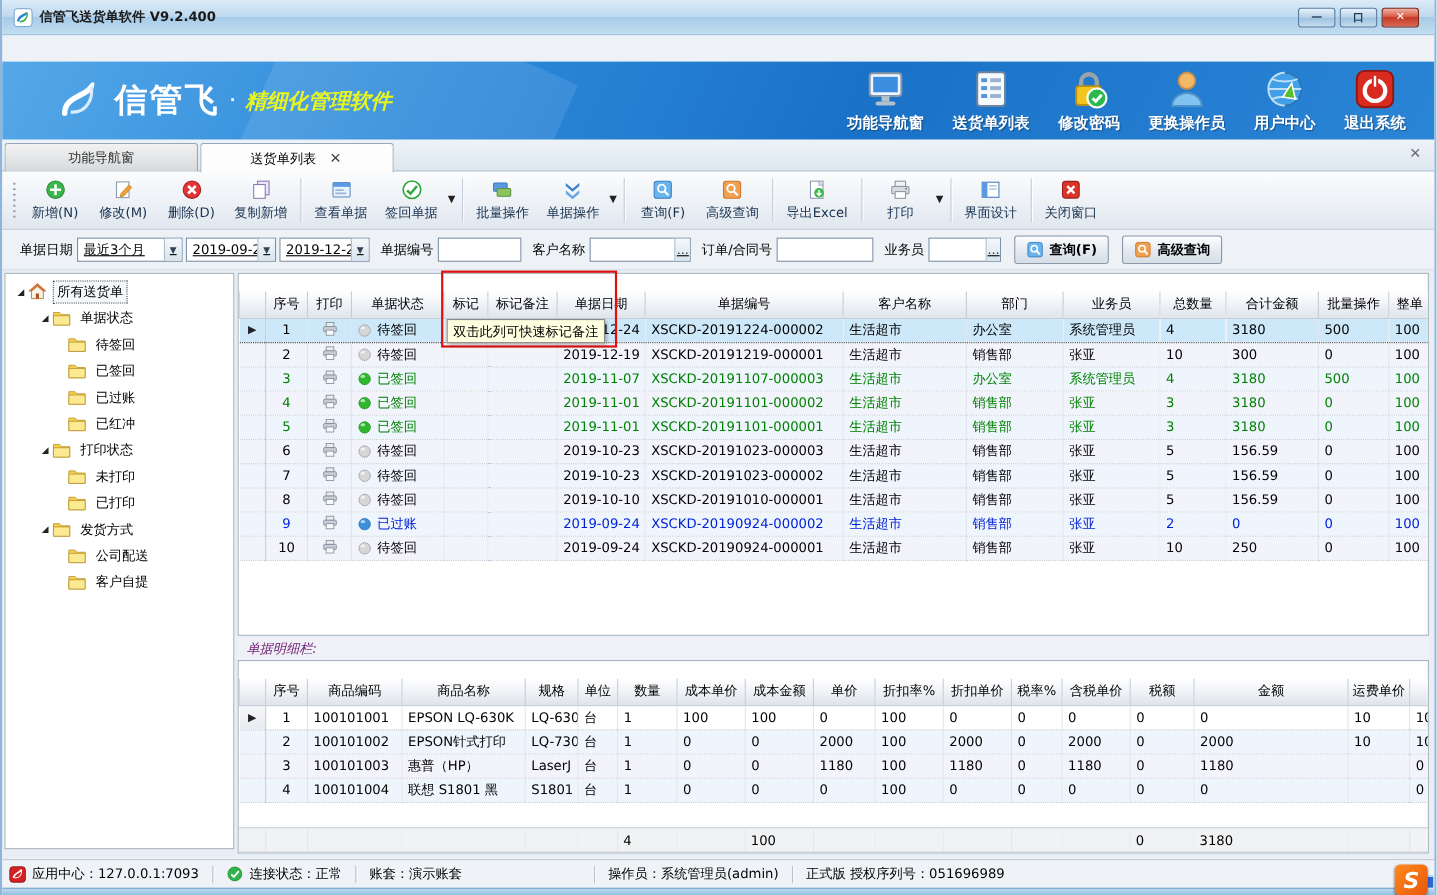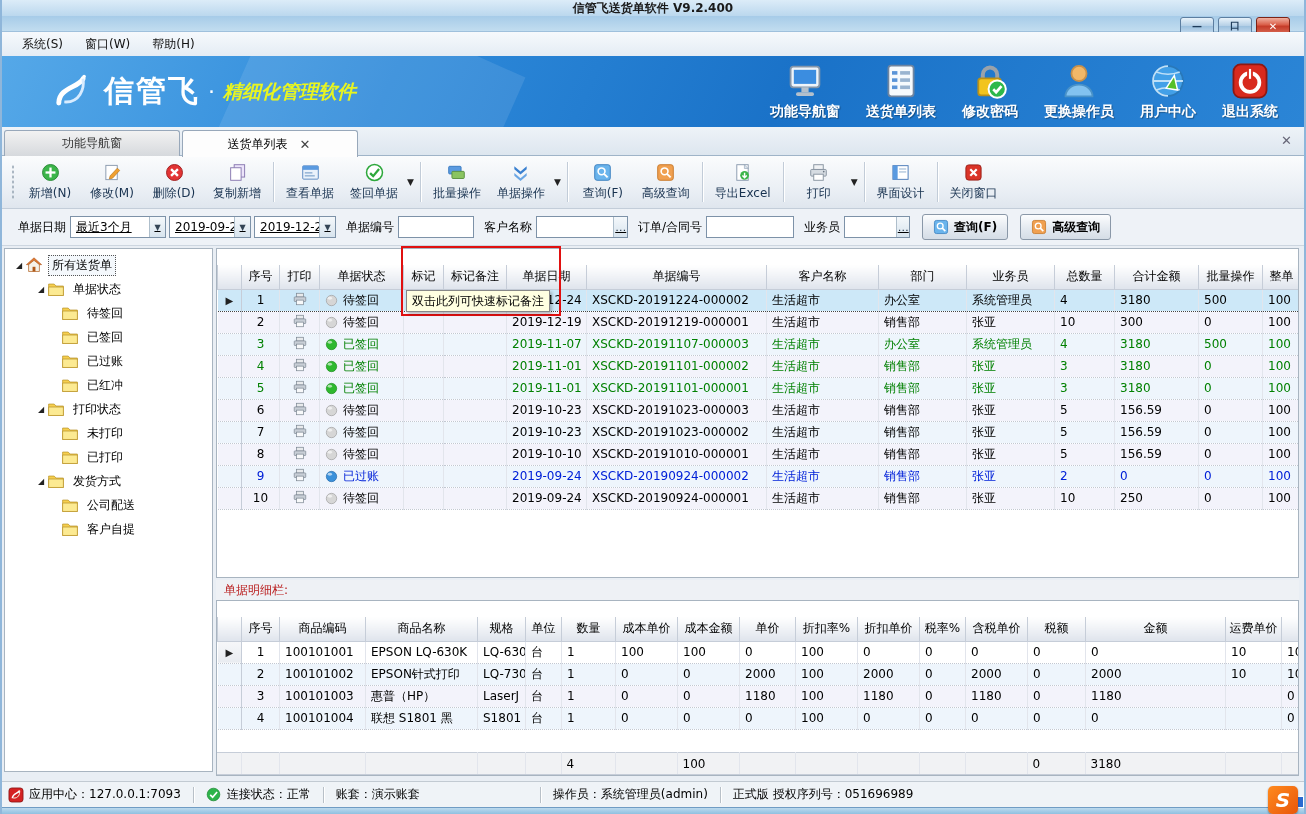--- a/index.html
+++ b/index.html
@@ -4,21 +4,21 @@
 <style>
   * { margin:0; padding:0; box-sizing:border-box; }
   html,body { width:1306px; height:814px; overflow:hidden; }
   body { font-family:"DejaVu Sans","Liberation Sans",sans-serif; font-size:12px; color:#000; background:#fff; }
   #win { position:relative; width:1306px; height:814px; background:#eef2f7;
          border-left:2px solid #8fb6da; border-right:2px solid #8fb6da; overflow:hidden; }
 
   
   .titlebar { position:absolute; left:0; top:0; width:100%; height:32px;
     background:linear-gradient(to bottom,#dcecf8 0%,#bcd8ee 50%,#a6cbe8 51%,#c2ddf0 100%);
-    display:flex; align-items:center; padding:0 6px; border-bottom:1px solid #9fc0dc;flex-direction:column; }
+    display:flex; align-items:center; padding:0 6px; border-bottom:1px solid #9fc0dc; }
   .titlebar .t-icon { width:18px; height:18px; margin:0 6px 0 4px; }
   .titlebar .t-text { font-weight:bold; color:#1a1a1a; }
   .win-controls { margin-left:auto; display:flex; gap:4px; padding-right:8px; }
   .win-btn { width:34px; height:18px; border:1px solid #5c7ea0; border-radius:3px;
     background:linear-gradient(to bottom,#e8f2fa,#b4cfe6 50%,#9cc0de 51%,#c6dcef);
     display:flex; align-items:center; justify-content:center; font-size:10px; color:#1e3c5a; font-weight:bold; }
   .win-btn.close { background:linear-gradient(to bottom,#f0b0a0,#d85a44 45%,#c43a28 50%,#d86a54); color:#fff; border-color:#7c2316; }
 
   
   .menubar { position:absolute; left:0; top:32px; width:100%; height:24px;
@@ -86,21 +86,21 @@
   .tree { position:absolute; left:2px; top:2px; width:209px; height:524px; background:#fff; border:1px solid #a8b4c0; overflow:hidden; padding-top:4px; }
   .tree-item { height:24px; display:flex; align-items:center; white-space:nowrap; }
   .tree-item .exp { width:12px; font-size:8px; color:#222; text-align:center; flex:0 0 12px; }
   .tree-item .t-ico { width:18px; height:18px; margin-right:5px; flex:0 0 18px; }
   .tree-item .t-lbl { padding:1px 3px; }
   .tree-item.selected .t-lbl { border:1px dotted #555; background:#f4f8fc;font-family:Liberation Serif, serif; }
   .lv0 { padding-left:8px; } .lv1 { padding-left:30px; } .lv2 { padding-left:56px; }
 
   .panel { position:absolute; background:#fff; border:1px solid #a8b4c0; overflow:hidden; }
   #mainGridPanel { left:214px; top:2px; width:1083px; height:330px; }
-  #detailLabel { position:absolute; left:214px; top:334px; width:1083px; height:20px; display:flex; align-items:center; padding-left:8px; color:#b91c1c; background:#eef1f5; }
+  #detailLabel { position:absolute; left:214px; top:334px; width:1083px; height:20px; display:flex; align-items:center; padding-left:8px; color:#701a75; background:#eef1f5;font-style:italic; }
   #detailPanel { left:214px; top:354px; width:1083px; height:176px; }
 
   table.grid { border-collapse:collapse; table-layout:fixed; width:1083px;margin-top:16px; }
   .grid th { height:24px; font-weight:normal; text-align:center; color:#000;
     background:linear-gradient(to bottom,#ffffff,#eceff4 60%,#dfe4ec); border:1px solid #c6cdd8; border-top:none; overflow:hidden; white-space:nowrap; }
   .grid td { height:22px; border-right:1px solid #e2e5ec; border-bottom:1px dotted #c2c8d2;
     padding:0 5px; overflow:hidden; white-space:nowrap; }
   .grid td.ind { background:linear-gradient(to bottom,#f6f7f9,#e8ebf0); border-right:1px solid #c6cdd8; text-align:center; color:#222; font-size:10px; padding:0; }
   .grid tr.alt td { background:#f3f3fb; }
   .grid tr.tint td { background:#eef5fc; }
@@ -142,25 +142,20 @@
         <path d="M14 5 c0.6 4 -1.5 9.5 -7.5 9" stroke="#49b04e" stroke-width="1.6" fill="none"></path>
       </svg>
     <span class="t-text">信管飞送货单软件 V9.2.400</span>
     <div class="win-controls">
       <div class="win-btn">—</div>
       <div class="win-btn">口</div>
       <div class="win-btn close">✕</div>
     </div>
   </div>
 
-  <div class="menubar" id="menubar">
-      <span class="menu-item">系统(S)</span>
-      <span class="menu-item">窗口(W)</span>
-      <span class="menu-item">帮助(H)</span>
-    </div>
 
   <div class="banner">
     <div class="brand">
       <svg class="logo" viewBox="0 0 40 40">
           <path d="M8 30 C8 16 26 16 30 8" stroke="#ffffff" stroke-width="4.5" fill="none" stroke-linecap="round"></path>
           <path d="M30 8 c1.5 9 -3 22 -17 21" stroke="#d8ecff" stroke-width="2.6" fill="none"></path>
           <circle cx="31" cy="6" r="1.6" fill="#fff"></circle>
         </svg>
       <span class="b-name">信管飞</span>
       <span class="b-dot">·</span>

